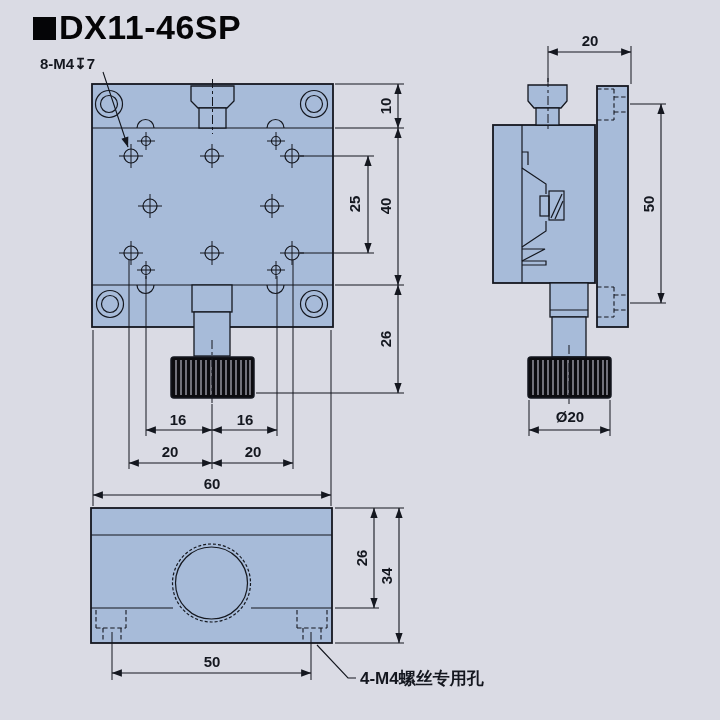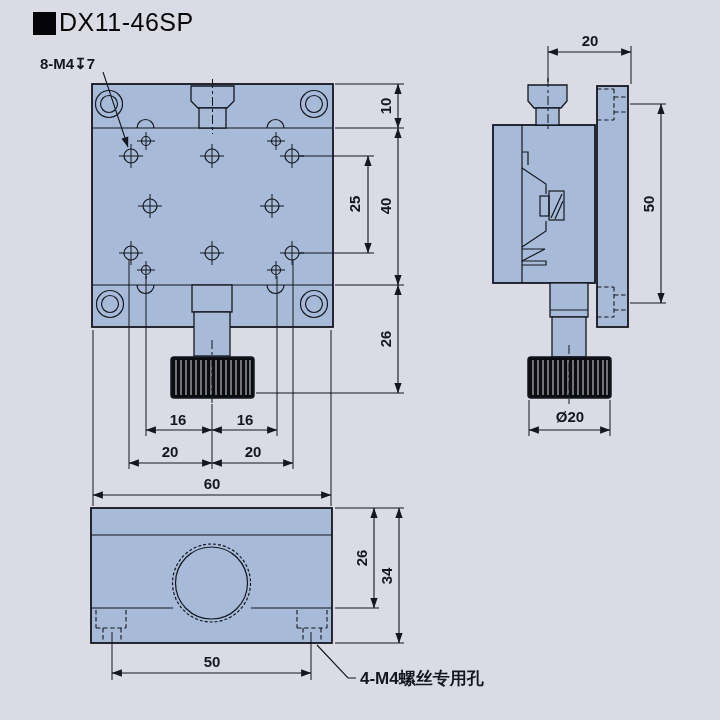--- a/index.html
+++ b/index.html
@@ -6,21 +6,21 @@
   .page{
     position:relative;width:720px;height:720px;overflow:hidden;
     background:#dadbe4;
     font-family:"Liberation Sans", sans-serif;
   }
   .title-row{
     position:absolute;left:33px;top:8px;display:flex;align-items:center;gap:3px;
     color:#050507;
   }
   .title-square{width:23px;height:23px;background:#050507;margin-top:2px;}
-  .title-text{font-size:25px;font-weight:400;letter-spacing:0.5px;}
+  .title-text{font-size:34px;font-weight:700;letter-spacing:0.5px;}
   svg{position:absolute;left:0;top:0;}
   svg text{
     font-family:"Liberation Sans", sans-serif;
     font-weight:700;fill:#14171f;
   }
   .dim-t{font-size:15px;}
   .lbl-t{font-size:15px;}
   .cjk-t{font-size:17px;}
   .part{fill:#a7bbd9;stroke:#14171f;stroke-width:1.8;}
   .part-thin{fill:#a7bbd9;stroke:#14171f;stroke-width:1.3;}

